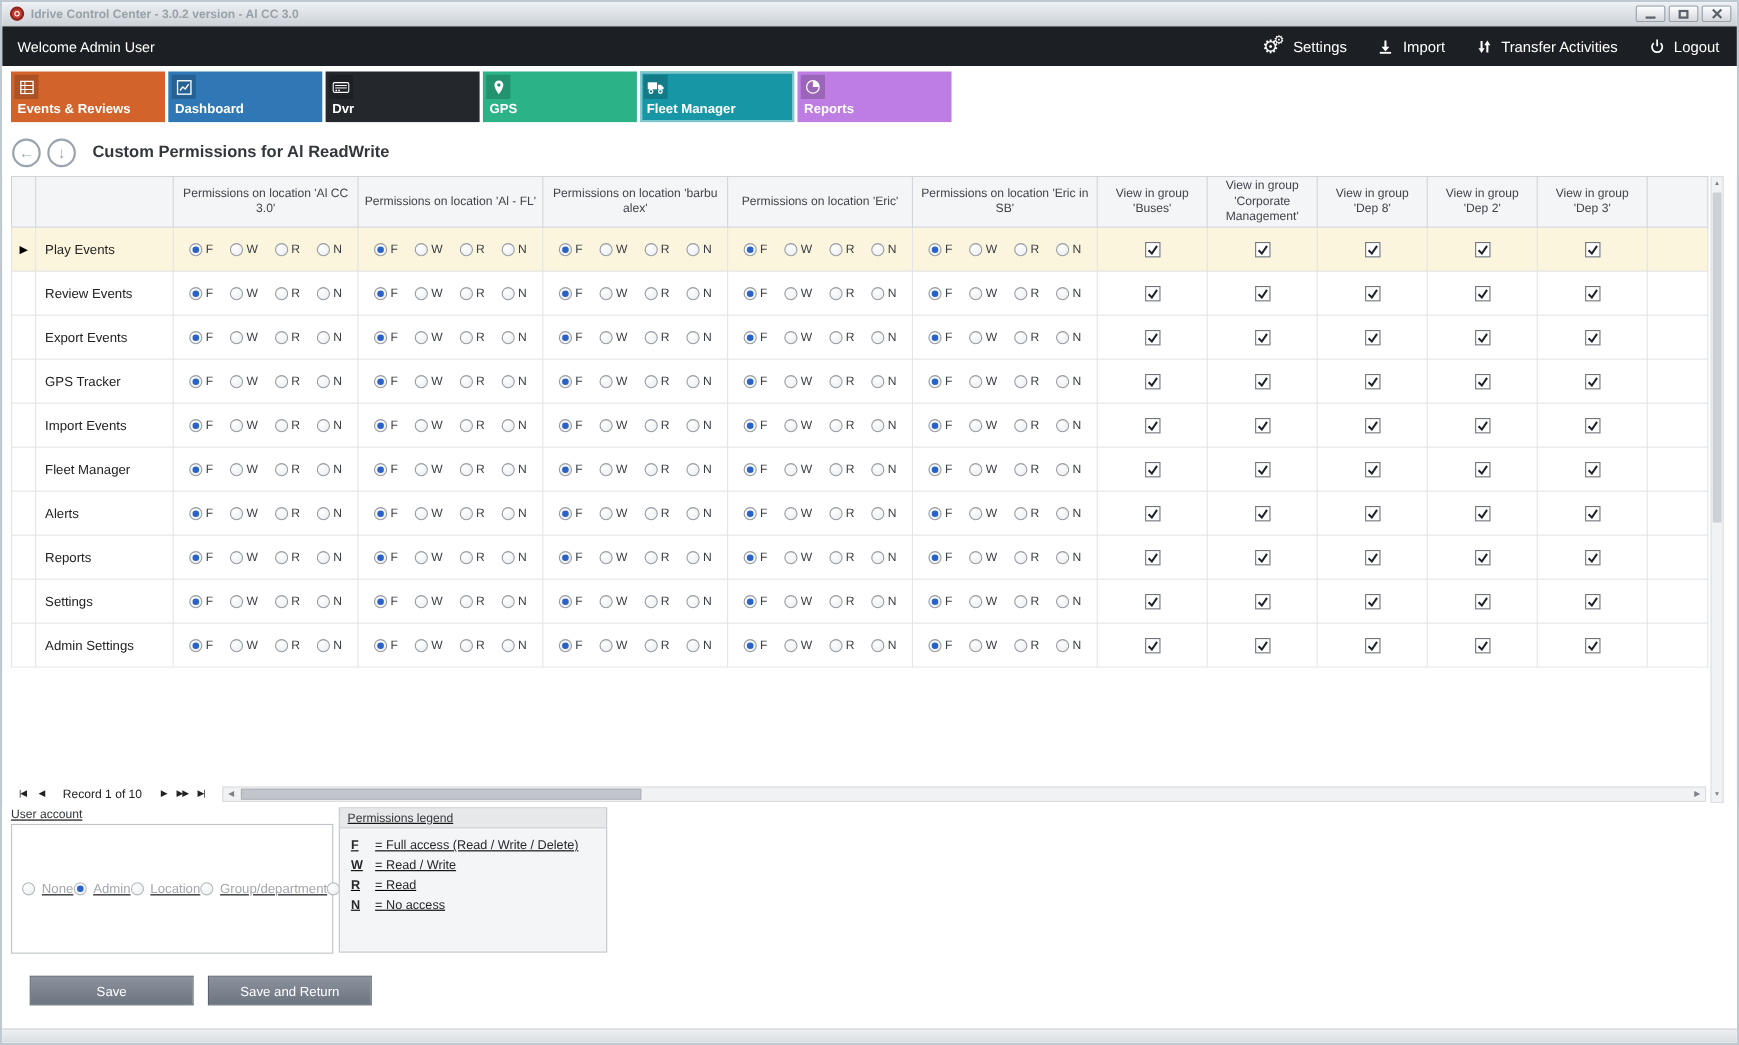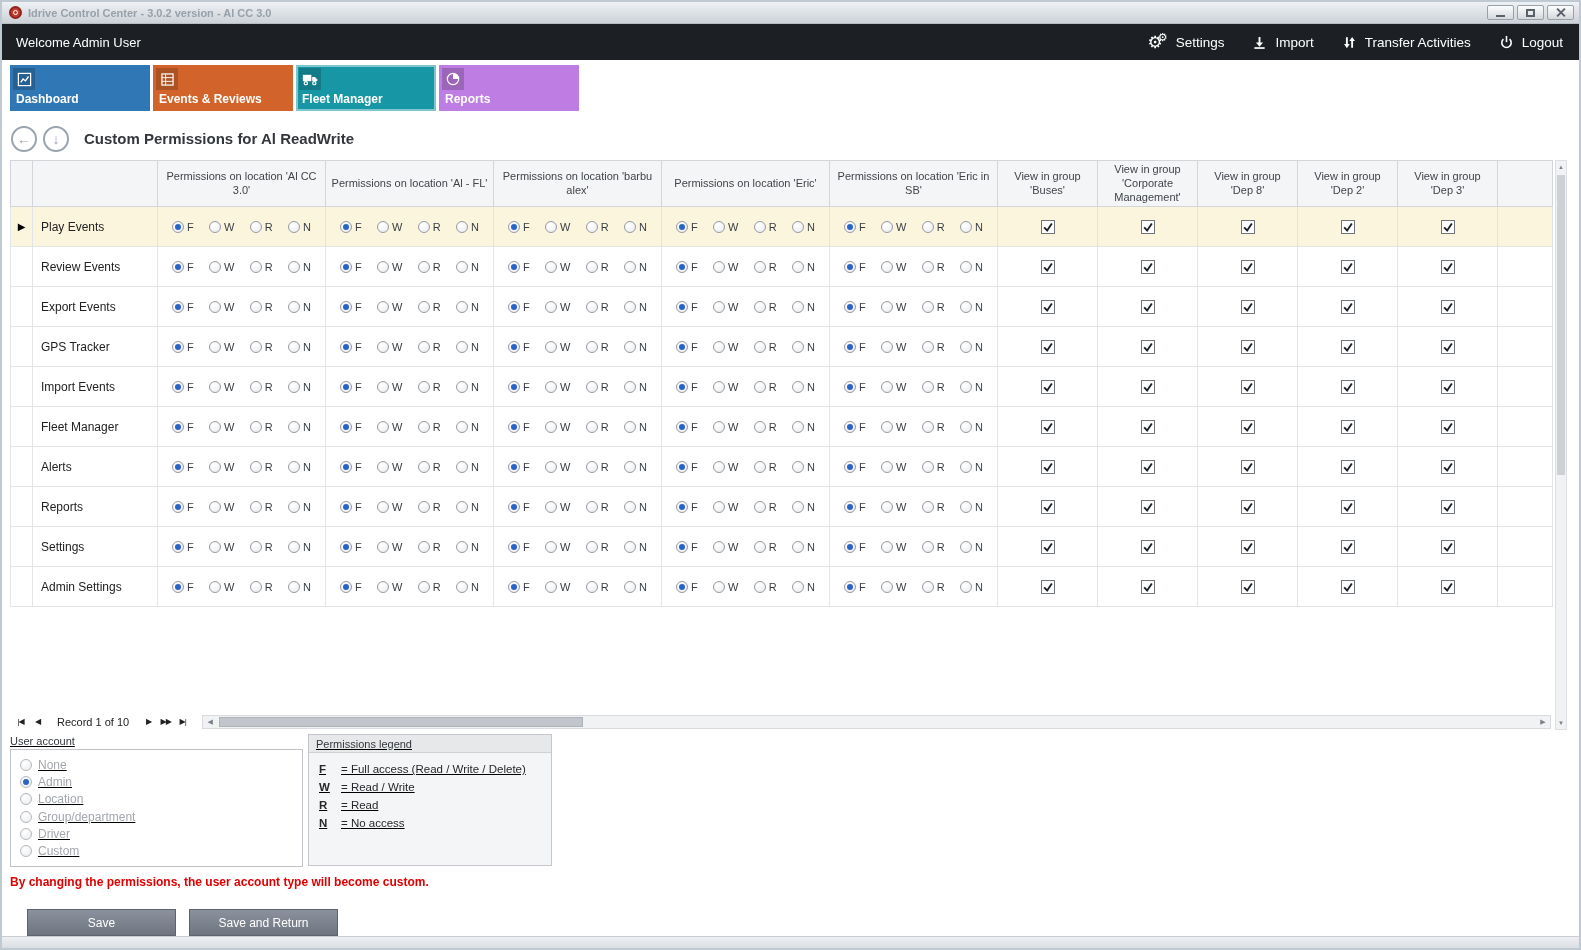--- a/index.html
+++ b/index.html
@@ -74,21 +74,21 @@
   .vscroll{width:12px;height:570px;margin-left:3px;background:#f1f2f3;border:1px solid #dddfe2;display:flex;flex-direction:column;align-items:center;}
   .vscroll .arr{height:12px;font-size:6px;color:#7d828a;display:flex;align-items:center;cursor:pointer;}
   .vthumb{width:8px;height:300px;background:#cdd1d6;margin-top:2px;cursor:pointer;}
   .vspacer{flex:1;}
 
   
   .bottom{padding:5px 8px 0;flex:1;background:#fff;}
   .ua-title{font-size:11px;color:#33373c;margin-bottom:2px;}
   .bottom-row{display:flex;align-items:flex-start;text-decoration:underline;}
   .ua-col{width:293px;}
-  .ua-box{border:1px solid #bfc3c8;height:118px;padding:8px 9px;display:flex;flex-direction:column;justify-content:space-between;background:#fff;}
+  .ua-box{border:1px solid #bfc3c8;height:118px;padding:8px 9px;display:flex;flex-direction:row;justify-content:space-between;background:#fff;}
   .ua-opt{display:flex;align-items:center;gap:6px;cursor:pointer;}
   .ua-opt .rlabel{font-size:12px;color:#a3a7ad;}
   .legend-box{width:244px;margin-left:5px;margin-top:-1px;border:1px solid #c4c7cb;background:#f4f5f6;height:132px;}
   .legend-hd{height:18px;background:#e6e8ea;border-bottom:1px solid #cfd2d6;font-size:11px;color:#33373c;padding:3px 7px;}
   .legend-body{padding:10px 10px;display:flex;flex-direction:column;gap:6px;}
   .legend-row{display:flex;font-size:11.5px;color:#26282c;}
   .legend-key{font-weight:bold;width:22px;flex:0 0 auto;}
   .warning{margin-top:8px;font-size:12px;font-weight:bold;color:#e00000;}
   .btn-row{margin-top:20px;padding-left:17px;display:flex;gap:13px;align-items:center;}
   .btn{width:149px;height:27px;background:linear-gradient(#8b929d,#6d7580);border:1px solid #5d646e;color:#fff;font-size:12px;display:flex;align-items:center;justify-content:center;cursor:pointer;}
@@ -149,39 +149,59 @@
               <path d="M4.7 4.5a5 5 0 1 0 6.6 0" fill="none" stroke="#fff" stroke-width="1.7"></path>
               <line x1="8" y1="1" x2="8" y2="7.6" stroke="#fff" stroke-width="1.7"></line>
             </svg>
           </span>
           <span class="tb-label">Logout</span>
         </div>
       </div>
   </div>
 
   <div class="tabs-bar">
-      <div class="tab" style="background: rgb(47, 119, 181);">
-        <span class="tab-icon">
-          <svg width="15" height="15" viewBox="0 0 16 16">
-            <rect x="1.5" y="1.5" width="13" height="13" fill="none" stroke="#fff" stroke-width="1.3"></rect>
-            <polyline points="4,11 6.5,7.5 9,9.5 12.3,4.8" fill="none" stroke="#fff" stroke-width="1.4"></polyline>
-          </svg>
-        </span>
-        <span class="tab-label">Dashboard</span>
-      </div>
       <div class="tab" style="background: rgb(210, 100, 43);">
         <span class="tab-icon">
           <svg width="13" height="13" viewBox="0 0 14 14">
             <rect x="1" y="1" width="12" height="12" fill="none" stroke="#fff" stroke-width="1.3"></rect>
             <line x1="1" y1="5" x2="13" y2="5" stroke="#fff"></line>
             <line x1="1" y1="9" x2="13" y2="9" stroke="#fff"></line>
             <line x1="5" y1="1" x2="5" y2="13" stroke="#fff"></line>
           </svg>
         </span>
         <span class="tab-label">Events &amp; Reviews</span>
+      </div>
+      <div class="tab" style="background: rgb(47, 119, 181);">
+        <span class="tab-icon">
+          <svg width="15" height="15" viewBox="0 0 16 16">
+            <rect x="1.5" y="1.5" width="13" height="13" fill="none" stroke="#fff" stroke-width="1.3"></rect>
+            <polyline points="4,11 6.5,7.5 9,9.5 12.3,4.8" fill="none" stroke="#fff" stroke-width="1.4"></polyline>
+          </svg>
+        </span>
+        <span class="tab-label">Dashboard</span>
+      </div>
+      <div class="tab" style="background: rgb(36, 40, 44);">
+        <span class="tab-icon">
+          <svg width="16" height="11" viewBox="0 0 18 12">
+            <rect x="1" y="1" width="16" height="10" rx="1.5" fill="none" stroke="#fff" stroke-width="1.2"></rect>
+            <line x1="3" y1="4" x2="15" y2="4" stroke="#fff"></line>
+            <line x1="3" y1="6.5" x2="15" y2="6.5" stroke="#fff"></line>
+            <circle cx="4.2" cy="9" r=".9" fill="#fff"></circle>
+            <circle cx="7" cy="9" r=".9" fill="#fff"></circle>
+          </svg>
+        </span>
+        <span class="tab-label">Dvr</span>
+      </div>
+      <div class="tab" style="background: rgb(43, 178, 135);">
+        <span class="tab-icon">
+          <svg width="11" height="15" viewBox="0 0 14 18">
+            <path fill="#fff" d="M7 1a5.2 5.2 0 0 1 5.2 5.2C12.2 10 7 17 7 17S1.8 10 1.8 6.2A5.2 5.2 0 0 1 7 1zm0 3.2a2 2 0 1 0 0 4 2 2 0 0 0 0-4z"></path>
+          </svg>
+        </span>
+        <span class="tab-label">GPS</span>
       </div>
       <div class="tab active" style="background: rgb(23, 151, 165);">
         <span class="tab-icon">
           <svg width="17" height="13" viewBox="0 0 20 15">
             <rect x="1" y="2" width="10" height="7.5" fill="#fff"></rect>
             <path fill="#fff" d="M12 4.5h3.2L18 7.5v2h-6z"></path>
             <circle cx="4.5" cy="11.8" r="1.9" fill="none" stroke="#fff" stroke-width="1.4"></circle>
             <circle cx="14.5" cy="11.8" r="1.9" fill="none" stroke="#fff" stroke-width="1.4"></circle>
           </svg>
         </span>
@@ -1617,21 +1637,20 @@
               <span class="legend-key">R</span>
               <span class="legend-val">= Read</span>
             </div>
             <div class="legend-row">
               <span class="legend-key">N</span>
               <span class="legend-val">= No access</span>
             </div>
           </div>
       </div>
     </div>
-    <div class="warning">By changing the permissions, the user account type will become custom.</div>
     <div class="btn-row">
       <div class="btn">Save</div>
       <div class="btn">Save and Return</div>
     </div>
   </div>
 
   <div class="status-strip"></div>
 </div>
 
 </body></html>

